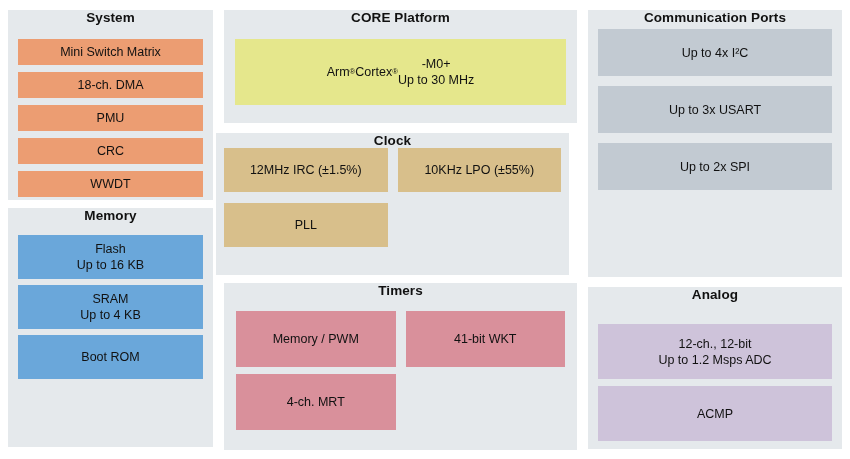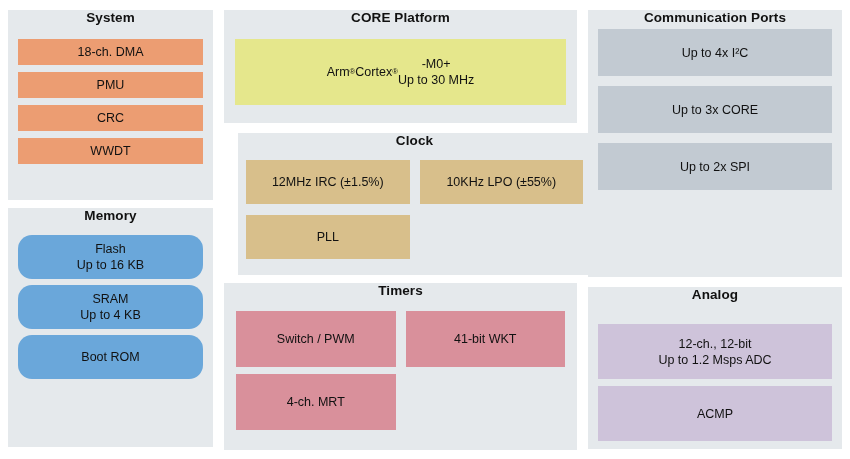--- a/index.html
+++ b/index.html
@@ -47,55 +47,56 @@
     line-height: 16px;
     white-space: pre-line;
     box-sizing: border-box;
   }
   .block sup { font-size: 0.62em; line-height: 0; }
 
   
   .panel-system  { left: 8px;   top: 10px;  width: 205px; height: 190px; }
   .panel-memory  { left: 8px;   top: 208px; width: 205px; height: 239px; }
   .panel-core    { left: 224px; top: 10px;  width: 353px; height: 113px; }
-  .panel-clock   { left: 238px; top: 133px; width: 353px; height: 142px; }
+  .panel-clock   { left: 216px; top: 133px; width: 353px; height: 142px; }
   .panel-timers  { left: 224px; top: 283px; width: 353px; height: 167px; }
   .panel-comm    { left: 588px; top: 10px;  width: 254px; height: 267px; }
   .panel-analog  { left: 588px; top: 287px; width: 254px; height: 162px; }
 
   
   .panel-system .blocks  { margin-top: 14px; padding: 0 10px; gap: 7px; }
   .panel-system .block   { height: 26px; background: var(--system-block); }
 
   .panel-memory .blocks  { margin-top: 12px; padding: 0 10px; gap: 6px; }
-  .panel-memory .block   { height: 44px; background: var(--memory-block); border-radius: 14px; }
+  .panel-memory .block   { height: 44px; background: var(--memory-block); }
 
   .panel-core .blocks    { margin-top: 14px; padding: 0 11px; }
   .panel-core .block     { height: 66px; background: var(--core-block); }
 
-  .panel-clock .grid2    { margin-top: 12px; padding: 0 8px; gap: 11px 10px; }
+  .panel-clock .grid2    { padding: 0 8px; gap: 11px 10px; }
   .panel-clock .block    { height: 44px; background: var(--clock-block); }
 
   .panel-timers .grid2   { margin-top: 13px; padding: 0 12px; gap: 7px 10px; }
   .panel-timers .block   { height: 56px; background: var(--timers-block); }
 
   .panel-comm .blocks    { margin-top: 4px; padding: 0 10px; gap: 10px; }
   .panel-comm .block     { height: 47px; background: var(--comm-block); }
 
   .panel-analog .blocks  { margin-top: 10px; padding: 12px 10px; gap: 7px; }
   .panel-analog .block   { height: 55px; background: var(--analog-block); }
 </style>
 </head>
 <body>
 
 <div class="canvas">
 
   <div class="panel panel-system">
     <div class="panel-title">System</div>
     <div class="blocks">
+      <div class="block">Mini Switch Matrix</div>
       <div class="block">18-ch. DMA</div>
       <div class="block">PMU</div>
       <div class="block">CRC</div>
       <div class="block">WWDT</div>
     </div>
   </div>
 
   <div class="panel panel-memory">
     <div class="panel-title">Memory</div>
     <div class="blocks">
@@ -120,31 +121,31 @@
     <div class="grid2">
       <div class="block">12MHz IRC (±1.5%)</div>
       <div class="block">10KHz LPO (±55%)</div>
       <div class="block">PLL</div>
     </div>
   </div>
 
   <div class="panel panel-timers">
     <div class="panel-title">Timers</div>
     <div class="grid2">
-      <div class="block">Switch / PWM</div>
+      <div class="block">Memory / PWM</div>
       <div class="block">41-bit WKT</div>
       <div class="block">4-ch. MRT</div>
     </div>
   </div>
 
   <div class="panel panel-comm">
     <div class="panel-title">Communication Ports</div>
     <div class="blocks">
       <div class="block">Up to 4x I²C</div>
-      <div class="block">Up to 3x CORE</div>
+      <div class="block">Up to 3x USART</div>
       <div class="block">Up to 2x SPI</div>
     </div>
   </div>
 
   <div class="panel panel-analog">
     <div class="panel-title">Analog</div>
     <div class="blocks">
       <div class="block">12-ch., 12-bit
 Up to 1.2 Msps ADC</div>
       <div class="block">ACMP</div>

